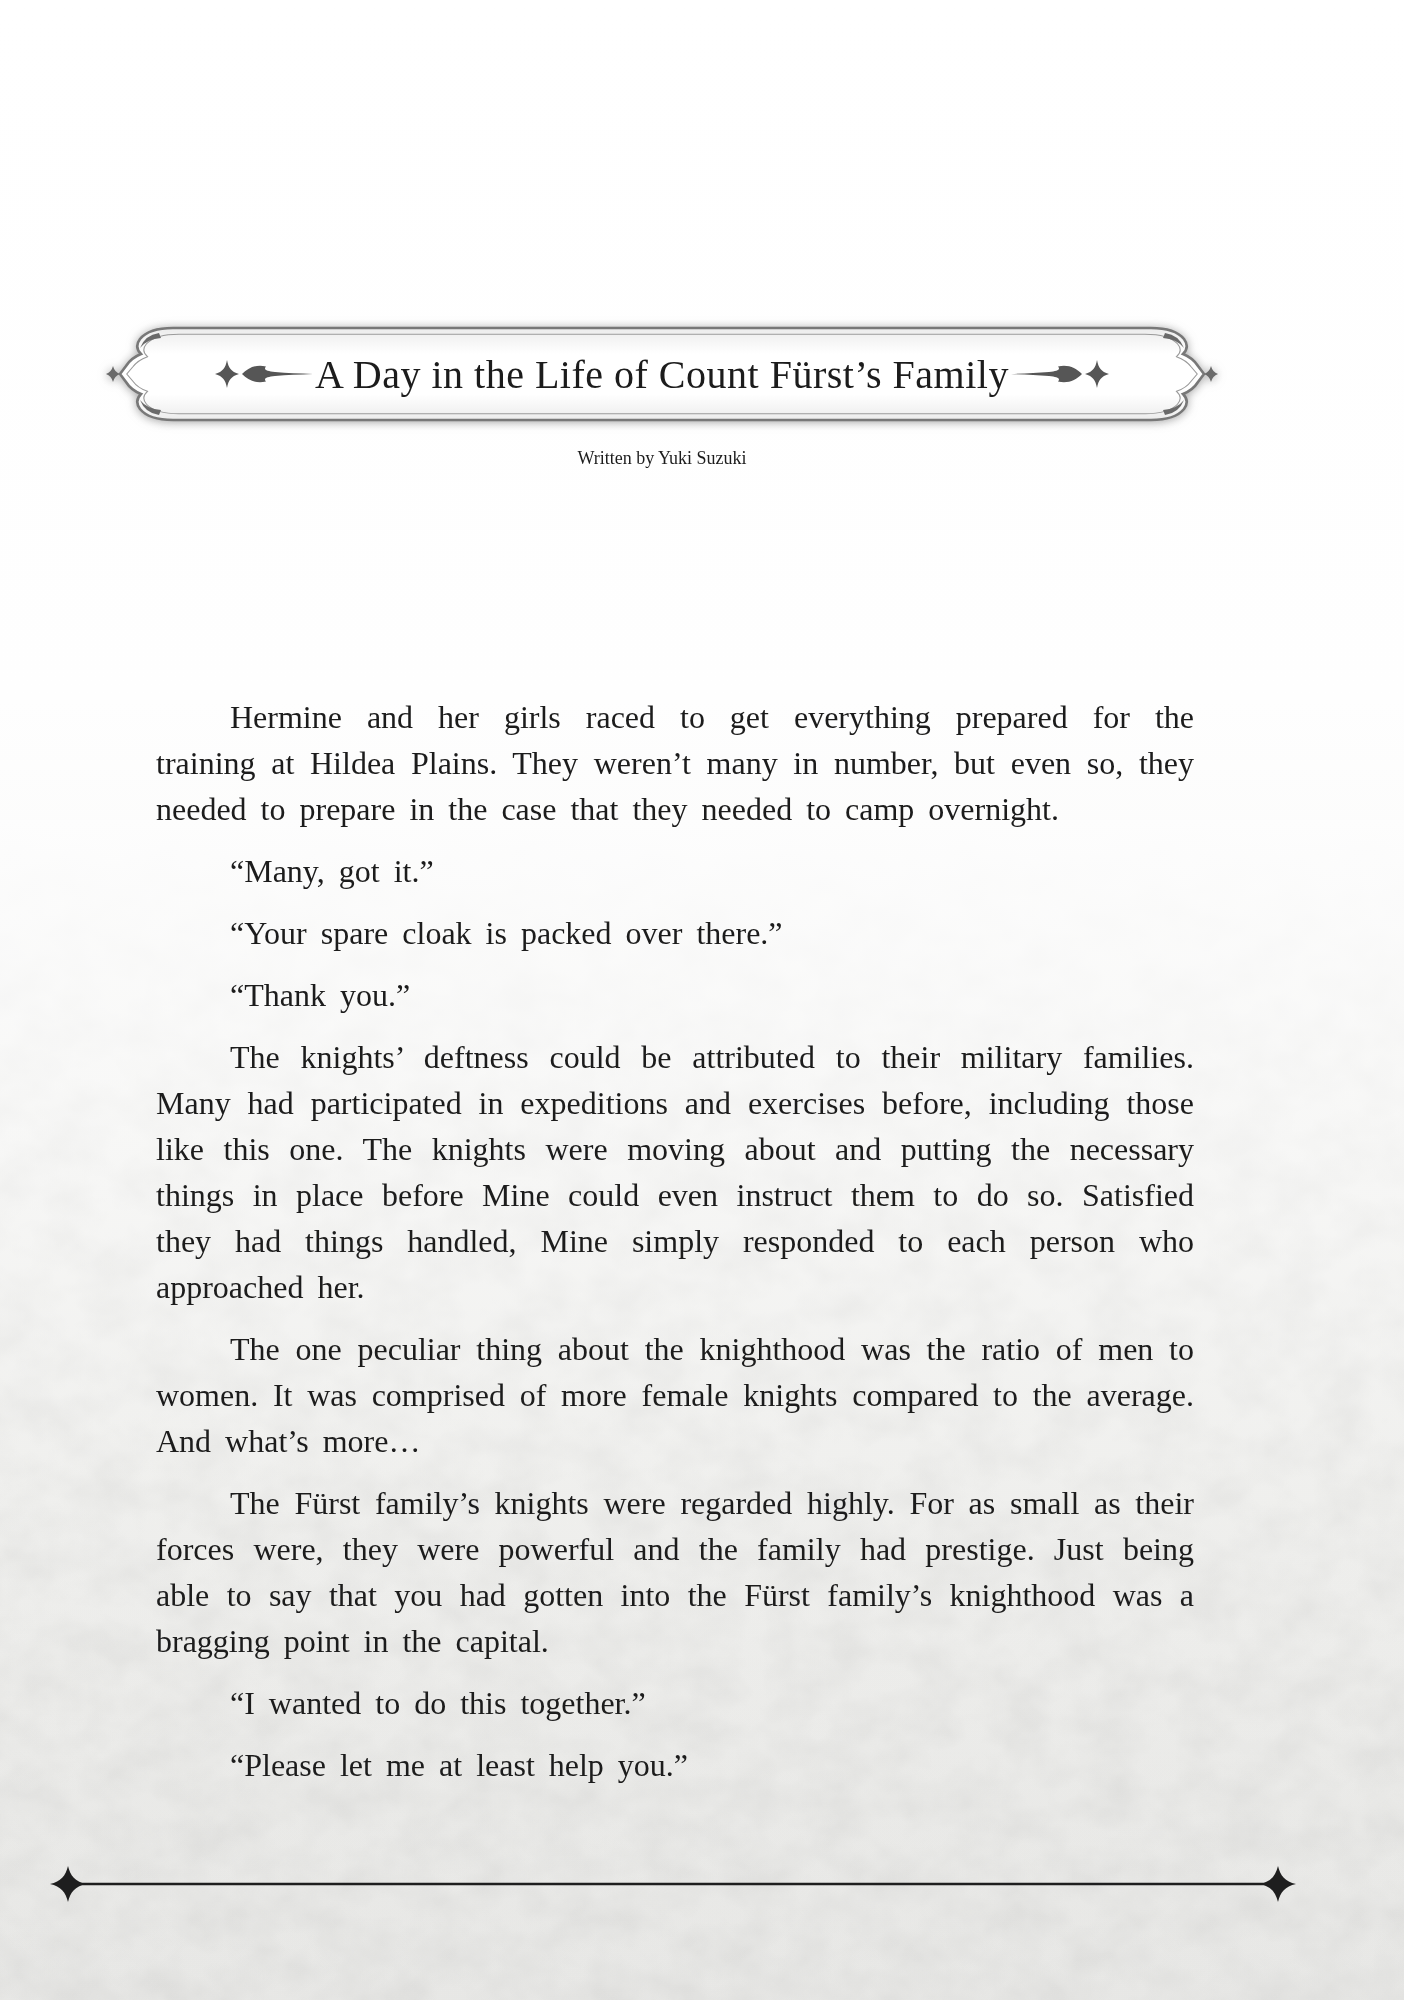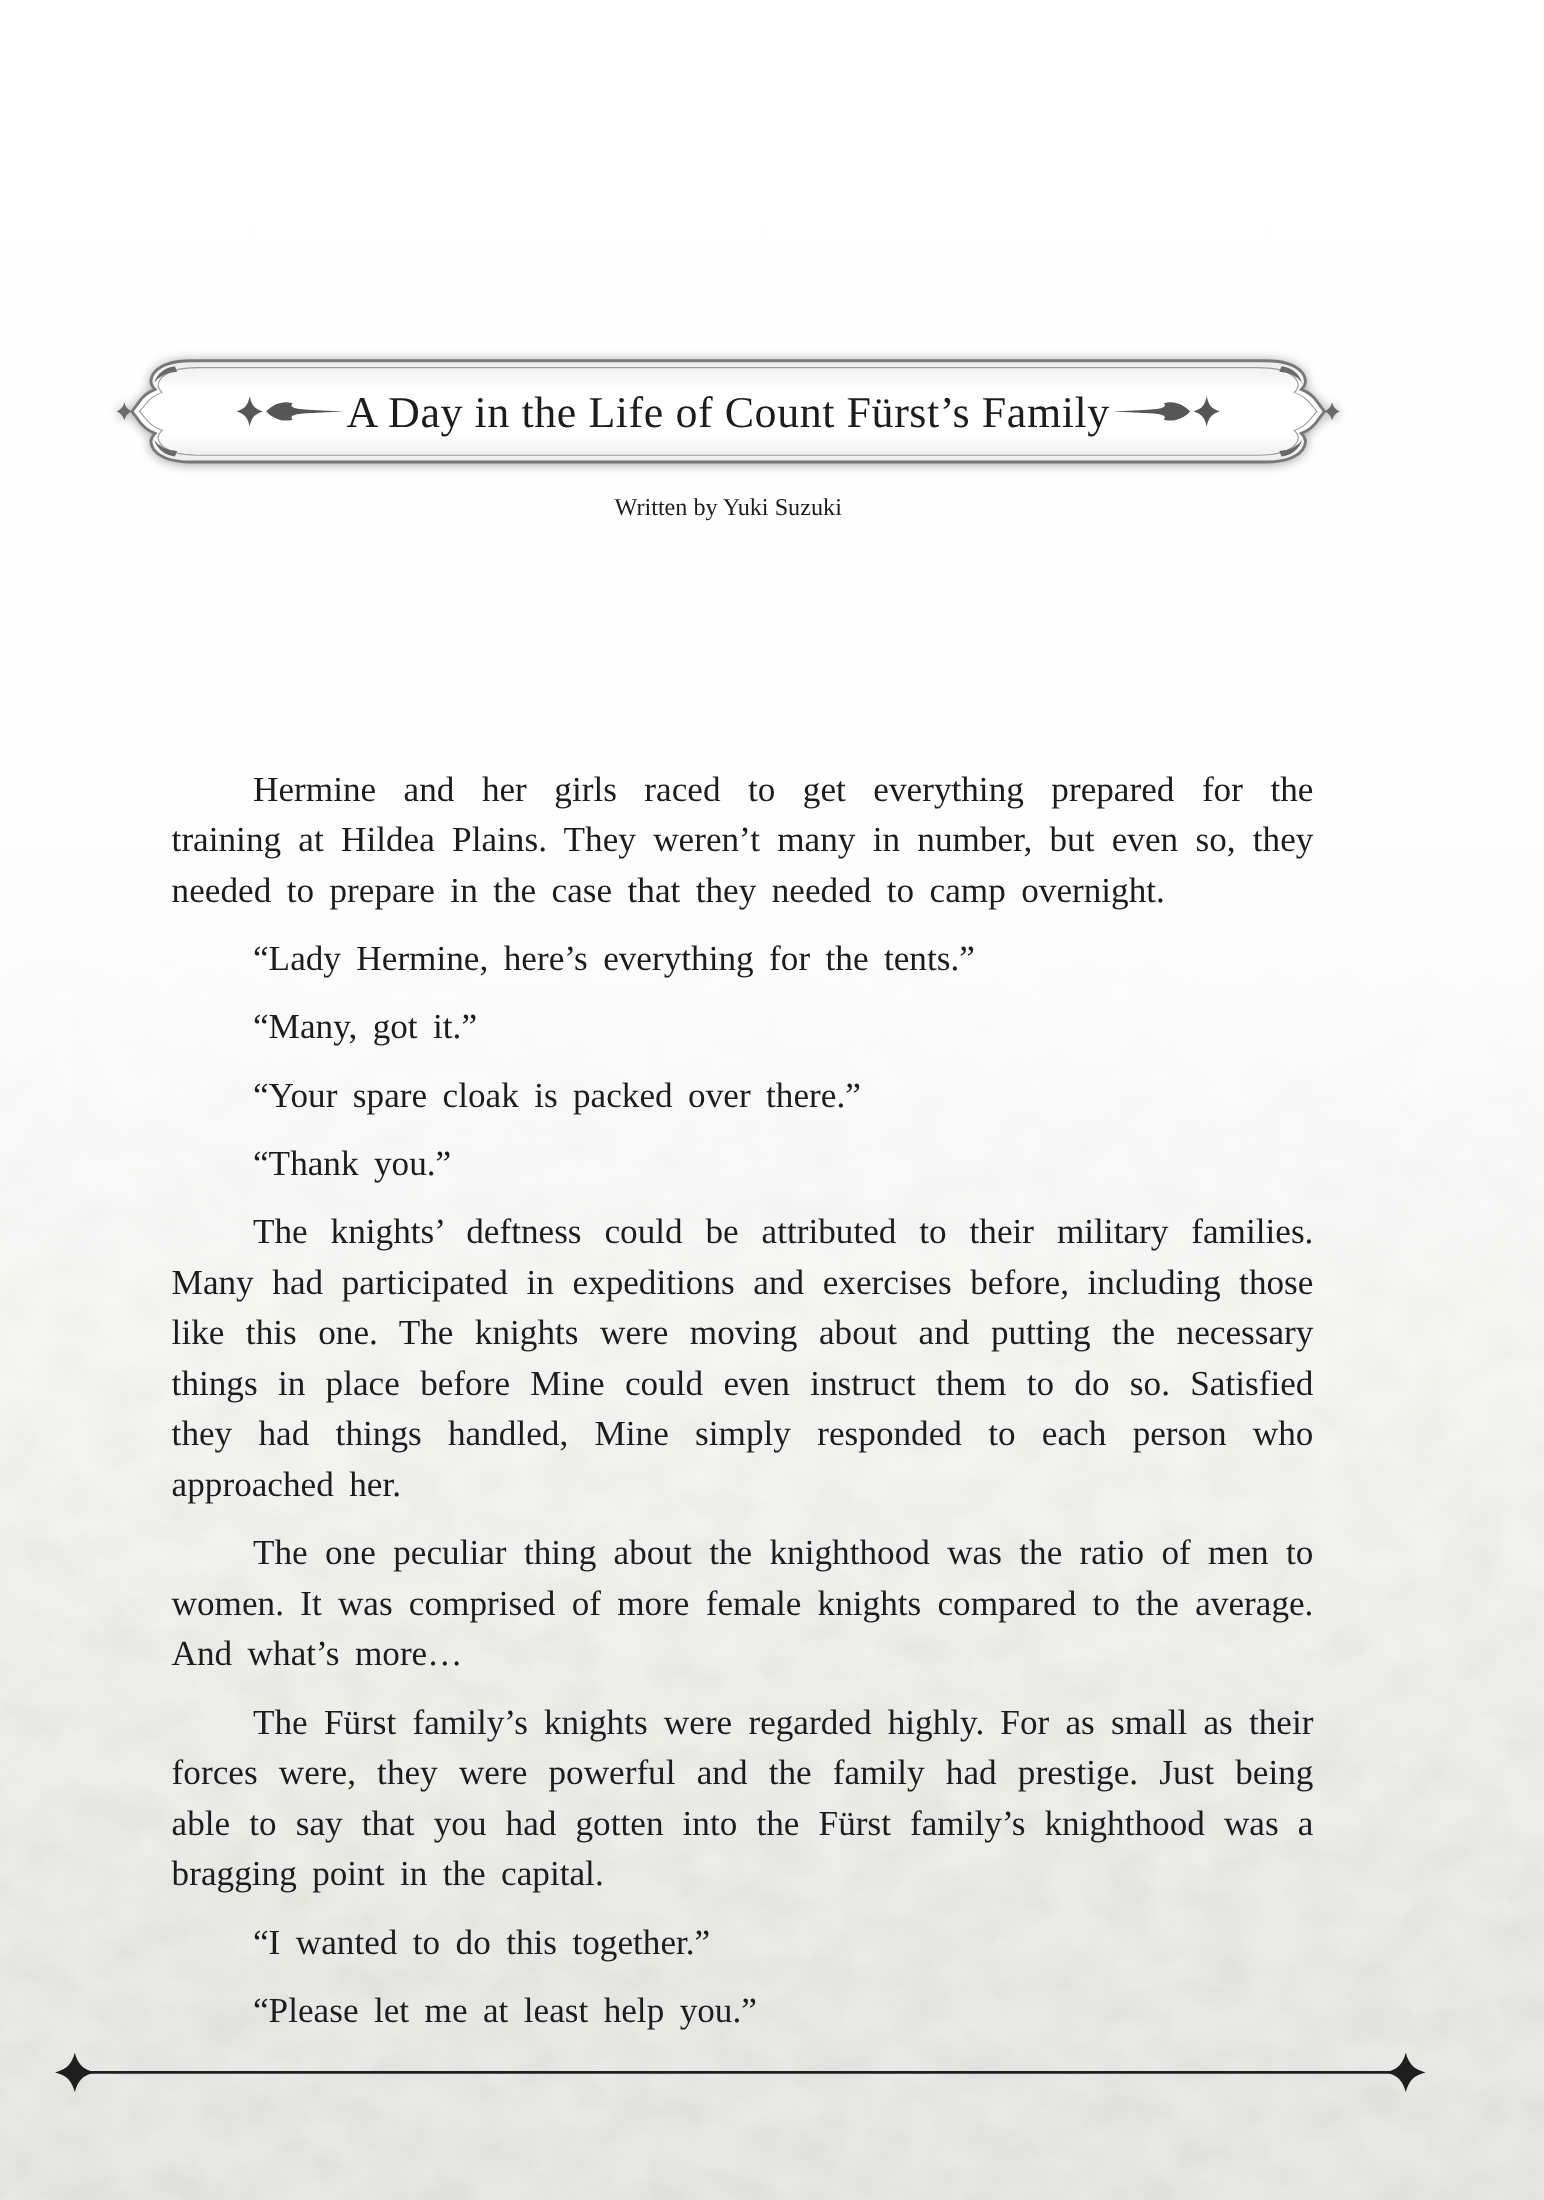--- a/index.html
+++ b/index.html
@@ -19,21 +19,21 @@
   .banner .title-row{
     position:absolute;inset:0;
     display:flex;align-items:center;justify-content:center;
   }
   .page-title{
     font-size:40px;letter-spacing:.5px;white-space:nowrap;
     color:var(--c-text,#1c1c1c);
   }
   .byline{
     position:absolute;left:103px;top:448px;width:1118px;
-    text-align:center;font-size:22px;color:var(--c-text,#1c1c1c);
+    text-align:center;font-size:18px;color:var(--c-text,#1c1c1c);
   }
   
   .body-text{
     position:absolute;left:140px;top:678px;width:1070px;
     font-size:32px;line-height:46px;
     text-align:justify;word-spacing:6px;
   }
   .body-text p{margin:16px;text-indent:74px;}
   
   .footer-divider{position:absolute;left:0;top:1862px;width:1404px;height:44px;}
@@ -93,21 +93,20 @@
           <path d="M 12,1 C 13.5,9 16,12.5 24,15 C 16,17.5 13.5,21 12,29 C 10.5,21 8,17.5 0,15 C 8,12.5 10.5,9 12,1 Z" fill="#565656"></path>
           <path d="M 27,15 C 33,9 41,5 51,7.5 C 48,11 52,12 60,13 C 72,14 84,14.5 98,15 C 84,15.5 72,16 60,17 C 52,18 48,19 51,22.5 C 41,25 33,21 27,15 Z" fill="#565656"></path>
         </svg>
       </div>
     </div>
 
     <div class="byline">Written by Yuki Suzuki</div>
 
     <div class="body-text">
         <p>Hermine and her girls raced to get everything prepared for the training at Hildea Plains. They weren’t many in number, but even so, they needed to prepare in the case that they needed to camp overnight.</p>
-        <p>“Lady Hermine, here’s everything for the tents.”</p>
         <p>“Many, got it.”</p>
         <p>“Your spare cloak is packed over there.”</p>
         <p>“Thank you.”</p>
         <p>The knights’ deftness could be attributed to their military families. Many had participated in expeditions and exercises before, including those like this one. The knights were moving about and putting the necessary things in place before Mine could even instruct them to do so. Satisfied they had things handled, Mine simply responded to each person who approached her.</p>
         <p>The one peculiar thing about the knighthood was the ratio of men to women. It was comprised of more female knights compared to the average. And what’s more…</p>
         <p>The Fürst family’s knights were regarded highly. For as small as their forces were, they were powerful and the family had prestige. Just being able to say that you had gotten into the Fürst family’s knighthood was a bragging point in the capital.</p>
         <p>“I wanted to do this together.”</p>
         <p>“Please let me at least help you.”</p>
       </div>
 

